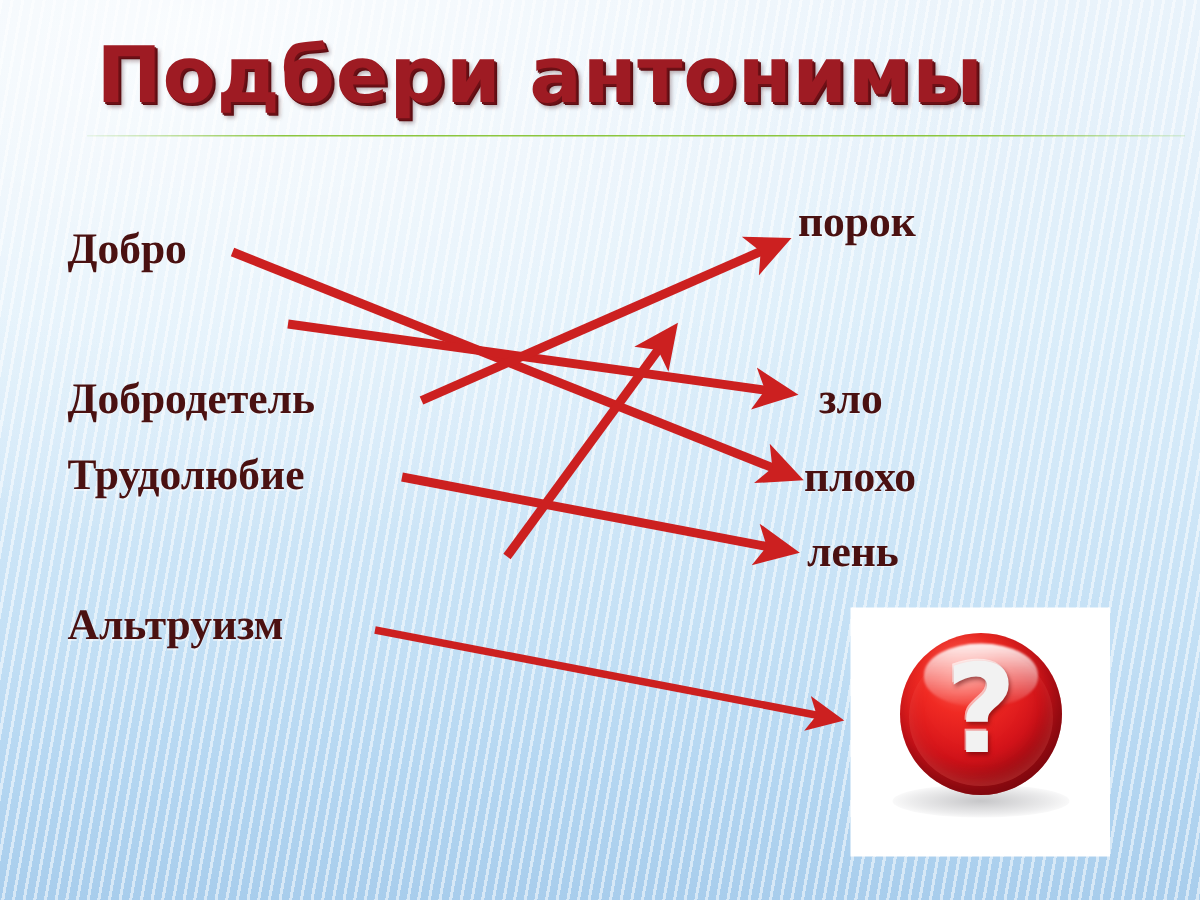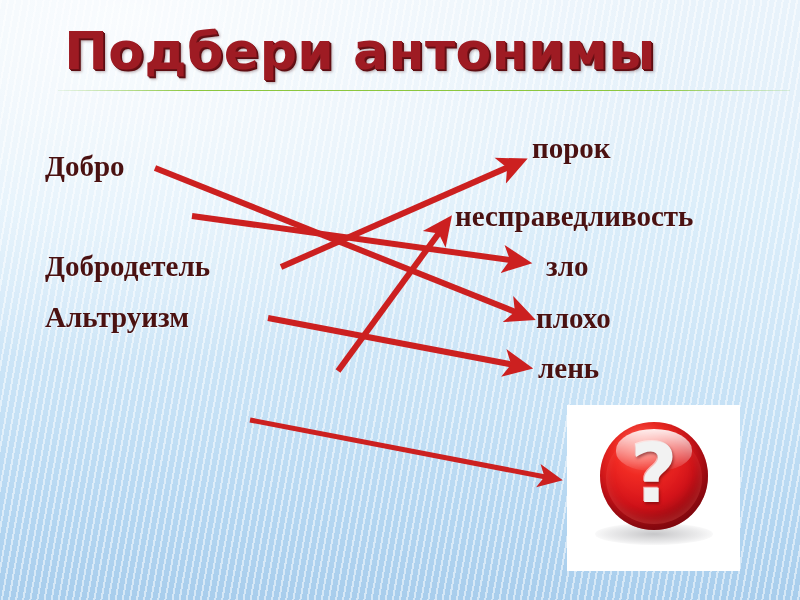--- a/index.html
+++ b/index.html
@@ -169,24 +169,24 @@
 <div id="slide">
 
   <div id="glow"></div>
   <div id="texture"></div>
 
   <div id="title">Подбери антонимы</div>
   <div id="green-rule"></div>
 
   <div class="word left-word" style="top:150px">Добро</div>
   <div class="word left-word" style="top:250px">Добродетель</div>
-  <div class="word left-word" style="top:301px">Альтруизм</div>
+  <div class="word left-word" style="top:301px">Трудолюбие</div>
+  <div class="word left-word" style="top:401px">Альтруизм</div>
 
   <div class="word right-word" style="left:532px; top:132px">порок</div>
-  <div class="word right-word" style="left:455px; top:200px">несправедливость</div>
   <div class="word right-word" style="left:546px; top:250px">зло</div>
   <div class="word right-word" style="left:538px; top:352px">лень</div>
   <div class="word right-word" style="left:536px; top:302px">плохо</div>
 
   <svg id="arrows" width="800" height="600" viewBox="0 0 800 600">
     <defs>
       <marker id="ah" markerWidth="5.2" markerHeight="5.2" refX="3.6" refY="2.6" orient="auto" markerUnits="strokeWidth">
         <path d="M0,0.25 L5.0,2.6 L0,4.95 L1.25,2.6 Z" fill="#cc2020"></path>
       </marker>
     </defs>

